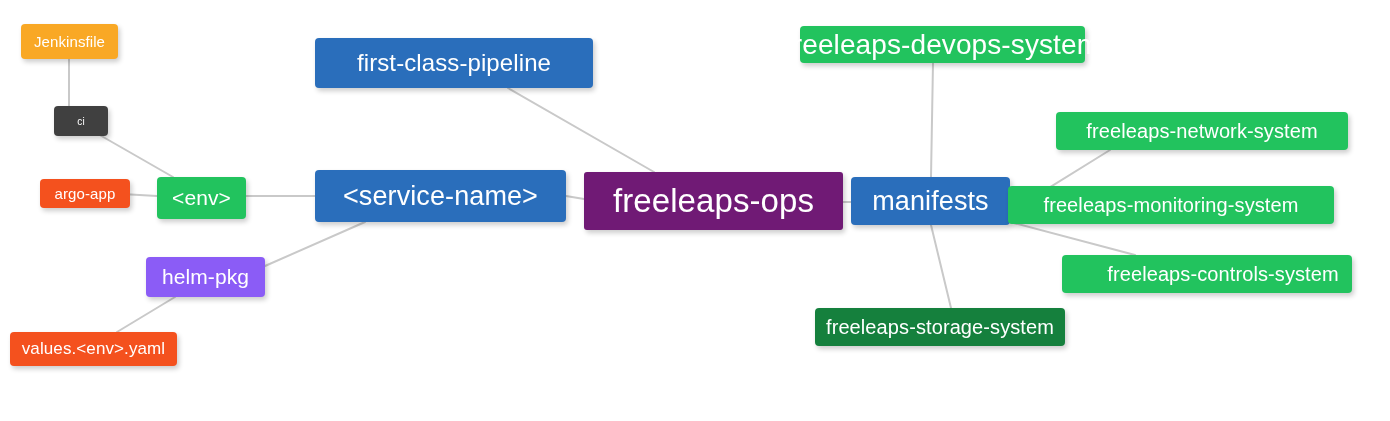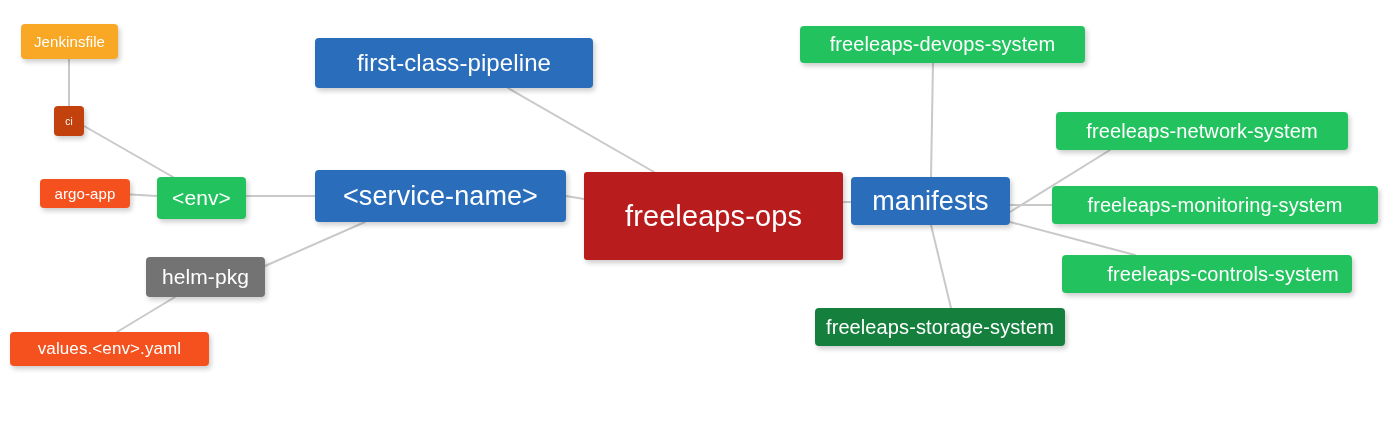--- a/index.html
+++ b/index.html
@@ -57,28 +57,28 @@
       <line x1="508" y1="88" x2="654" y2="172" stroke="#c9c9c9" stroke-width="2" stroke-linecap="round"></line>
       <line x1="843" y1="202" x2="851" y2="202" stroke="#c9c9c9" stroke-width="2" stroke-linecap="round"></line>
       <line x1="931" y1="177" x2="933" y2="63" stroke="#c9c9c9" stroke-width="2" stroke-linecap="round"></line>
       <line x1="1010" y1="212" x2="1110" y2="150" stroke="#c9c9c9" stroke-width="2" stroke-linecap="round"></line>
       <line x1="1010" y1="205" x2="1052" y2="205" stroke="#c9c9c9" stroke-width="2" stroke-linecap="round"></line>
       <line x1="1010" y1="222" x2="1135" y2="255" stroke="#c9c9c9" stroke-width="2" stroke-linecap="round"></line>
       <line x1="931" y1="225" x2="951" y2="308" stroke="#c9c9c9" stroke-width="2" stroke-linecap="round"></line>
     </svg>
   <div id="node-layer">
       <div class="node" style="left: 21px; top: 24px; width: 97px; height: 35px; background: rgb(249, 168, 37); font-size: 15px;">Jenkinsfile</div>
-      <div class="node" style="left: 54px; top: 106px; width: 30px; height: 30px; background: #c2410c; font-size: 10px;">ci</div>
+      <div class="node" style="left: 54px; top: 106px; width: 54px; height: 30px; background: #404040; font-size: 10px;">ci</div>
       <div class="node" style="left: 32px; top: 179px; width: 90px; height: 29px; background: rgb(244, 81, 30); font-size: 15px; margin-left: 8px;">argo-app</div>
       <div class="node" style="left: 157px; top: 177px; width: 89px; height: 42px; background: rgb(34, 195, 94); font-size: 21px;">&lt;env&gt;</div>
-      <div class="node" style="left: 146px; top: 257px; width: 119px; height: 40px; background: #737373; font-size: 21px;">helm-pkg</div>
-      <div class="node" style="left: 10px; top: 332px; width: 199px; height: 34px; background: rgb(244, 81, 30); font-size: 17px;">values.&lt;env&gt;.yaml</div>
+      <div class="node" style="left: 146px; top: 257px; width: 119px; height: 40px; background: #8b5cf6; font-size: 21px;">helm-pkg</div>
+      <div class="node" style="left: 10px; top: 332px; width: 167px; height: 34px; background: rgb(244, 81, 30); font-size: 17px;">values.&lt;env&gt;.yaml</div>
       <div class="node" style="left: 315px; top: 38px; width: 278px; height: 50px; background: rgb(42, 110, 187); font-size: 24px;">first-class-pipeline</div>
       <div class="node" style="left: 315px; top: 170px; width: 251px; height: 52px; background: rgb(42, 110, 187); font-size: 27px;">&lt;service-name&gt;</div>
-      <div class="node node-root" style="left: 584px; top: 172px; width: 259px; height: 88px; background: #b91c1c; font-size: 29px;">freeleaps-ops</div>
+      <div class="node node-root" style="left: 584px; top: 172px; width: 259px; height: 58px; background: #701a75; font-size: 33px;">freeleaps-ops</div>
       <div class="node" style="left: 851px; top: 177px; width: 159px; height: 48px; background: rgb(42, 110, 187); font-size: 27px;">manifests</div>
-      <div class="node" style="left: 800px; top: 26px; width: 285px; height: 37px; background: rgb(34, 195, 94); font-size: 20px;">freeleaps-devops-system</div>
+      <div class="node" style="left: 800px; top: 26px; width: 285px; height: 37px; background: rgb(34, 195, 94); font-size: 28px;">freeleaps-devops-system</div>
       <div class="node" style="left: 1056px; top: 112px; width: 292px; height: 38px; background: rgb(34, 195, 94); font-size: 20px;">freeleaps-network-system</div>
-      <div class="node" style="left: 1052px; top: 186px; width: 326px; height: 38px; background: rgb(34, 195, 94); font-size: 20px;">freeleaps-monitoring-system</div>
+      <div class="node" style="left: 1008px; top: 186px; width: 326px; height: 38px; background: rgb(34, 195, 94); font-size: 20px;">freeleaps-monitoring-system</div>
       <div class="node" style="left: 1062px; top: 255px; width: 290px; height: 38px; background: rgb(34, 195, 94); font-size: 20px; padding-left: 32px;">freeleaps-controls-system</div>
       <div class="node" style="left: 815px; top: 308px; width: 250px; height: 38px; background: #15803d; font-size: 20px;">freeleaps-storage-system</div>
     </div>
 </div>
 
 </body></html>

